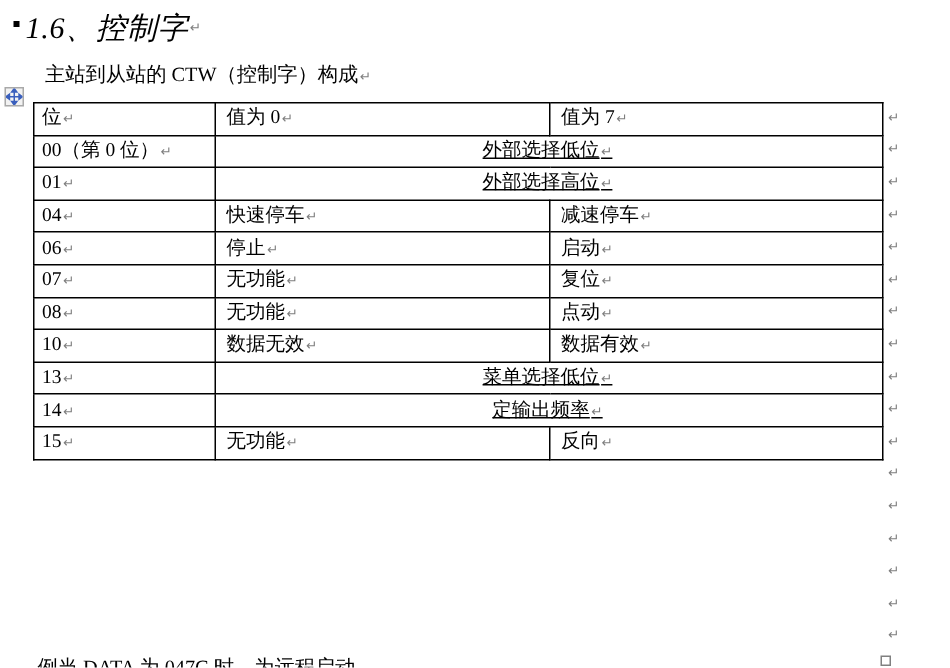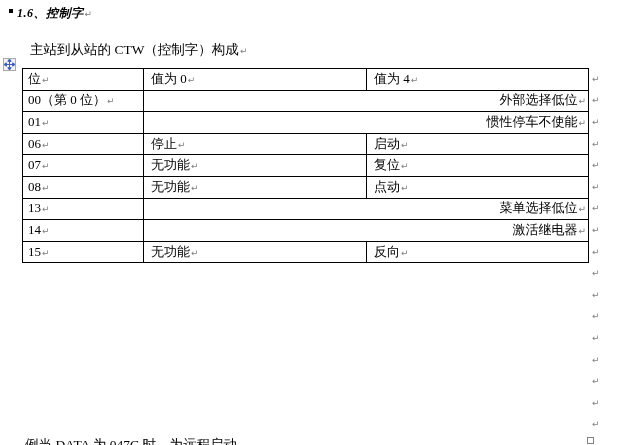--- a/index.html
+++ b/index.html
@@ -13,21 +13,21 @@
   }
   .title-row {
     position: absolute; left: 9px; top: 5px;
     display: flex; align-items: center;
   }
   .title-bullet {
     width: 4px; height: 4px; background: #000;
     margin-right: 4px; margin-top: -6px;
   }
   .title-text {
-    font-size: 12px; font-weight: bold; font-style: italic;
+    font-size: 20px; font-weight: normal; font-style: italic;
     letter-spacing: 0.5px;
   }
   .intro-row {
     position: absolute; left: 30px; top: 41px;
     font-size: 13.5px; line-height: 17px; text-align: right;
   }
   .fmt-mark {
     color: #7f7f7f;
     font-family: "DejaVu Sans", sans-serif;
     font-size: 9px;
@@ -53,21 +53,21 @@
   table.ctw td {
     border: 1px solid #000;
     height: 21.6px;
     padding: 0 2px 0 7px;
     line-height: 15px;
     vertical-align: middle;
     white-space: nowrap;
     overflow: hidden;
   }
   table.ctw td.c1 { padding-left: 5px; }
-  table.ctw td.merged { text-align: right; padding-left: 0; }
+  table.ctw td.merged { text-align: center; padding-left: 0; text-decoration: underline; }
   .squig {
     text-decoration-line: underline;
     text-decoration-style: wavy;
     text-decoration-color: #ff0000;
     text-decoration-thickness: 1px;
     text-underline-offset: 2px;
   }
   .row-marks {
     position: absolute; left: 592px; top: 68px;
   }
@@ -118,52 +118,62 @@
 <table class="ctw">
   <colgroup>
     <col style="width:121px">
       <col style="width:223px">
       <col style="width:222px">
   </colgroup>
   <tbody>
     <tr>
       <td class="c1"><span>位</span><span class="fmt-mark">↵</span></td>
       <td><span>值为 0</span><span class="fmt-mark">↵</span></td>
-      <td><span>值为 4</span><span class="fmt-mark">↵</span></td>
+      <td><span>值为 7</span><span class="fmt-mark">↵</span></td>
     </tr>
   <tr>
         <td class="c1"><span>00（第 0 位）</span><span class="fmt-mark">↵</span></td>
         <td colspan="2" class="merged"><span>外部选择低位</span><span class="fmt-mark">↵</span></td>
       </tr>
       <tr>
         <td class="c1"><span>01</span><span class="fmt-mark">↵</span></td>
-        <td colspan="2" class="merged"><span>惯性停车不使能</span><span class="fmt-mark">↵</span></td>
+        <td colspan="2" class="merged"><span>外部选择高位</span><span class="fmt-mark">↵</span></td>
+      </tr>
+      <tr>
+        <td class="c1"><span>04</span><span class="fmt-mark">↵</span></td>
+        <td><span>快速停车</span><span class="fmt-mark">↵</span></td>
+        <td><span>减速停车</span><span class="fmt-mark">↵</span></td>
       </tr>
       <tr>
         <td class="c1"><span>06</span><span class="fmt-mark">↵</span></td>
         <td><span>停止</span><span class="fmt-mark">↵</span></td>
         <td><span>启动</span><span class="fmt-mark">↵</span></td>
       </tr>
       <tr>
         <td class="c1"><span>07</span><span class="fmt-mark">↵</span></td>
         <td><span>无功能</span><span class="fmt-mark">↵</span></td>
         <td><span>复位</span><span class="fmt-mark">↵</span></td>
       </tr>
       <tr>
         <td class="c1"><span>08</span><span class="fmt-mark">↵</span></td>
         <td><span>无功能</span><span class="fmt-mark">↵</span></td>
         <td><span>点动</span><span class="fmt-mark">↵</span></td>
       </tr>
       <tr>
+        <td class="c1"><span>10</span><span class="fmt-mark">↵</span></td>
+        <td><span>数据无效</span><span class="fmt-mark">↵</span></td>
+        <td><span>数据有效</span><span class="fmt-mark">↵</span></td>
+      </tr>
+      <tr>
         <td class="c1"><span>13</span><span class="fmt-mark">↵</span></td>
         <td colspan="2" class="merged"><span>菜单选择低位</span><span class="fmt-mark">↵</span></td>
       </tr>
       <tr>
         <td class="c1"><span>14</span><span class="fmt-mark">↵</span></td>
-        <td colspan="2" class="merged"><span>激活继电器</span><span class="fmt-mark">↵</span></td>
+        <td colspan="2" class="merged"><span>定输出频率</span><span class="fmt-mark">↵</span></td>
       </tr>
       <tr>
         <td class="c1"><span>15</span><span class="fmt-mark">↵</span></td>
         <td><span>无功能</span><span class="fmt-mark">↵</span></td>
         <td><span>反向</span><span class="fmt-mark">↵</span></td>
       </tr>
     </tbody>
 </table>
 
 <div class="row-marks">

